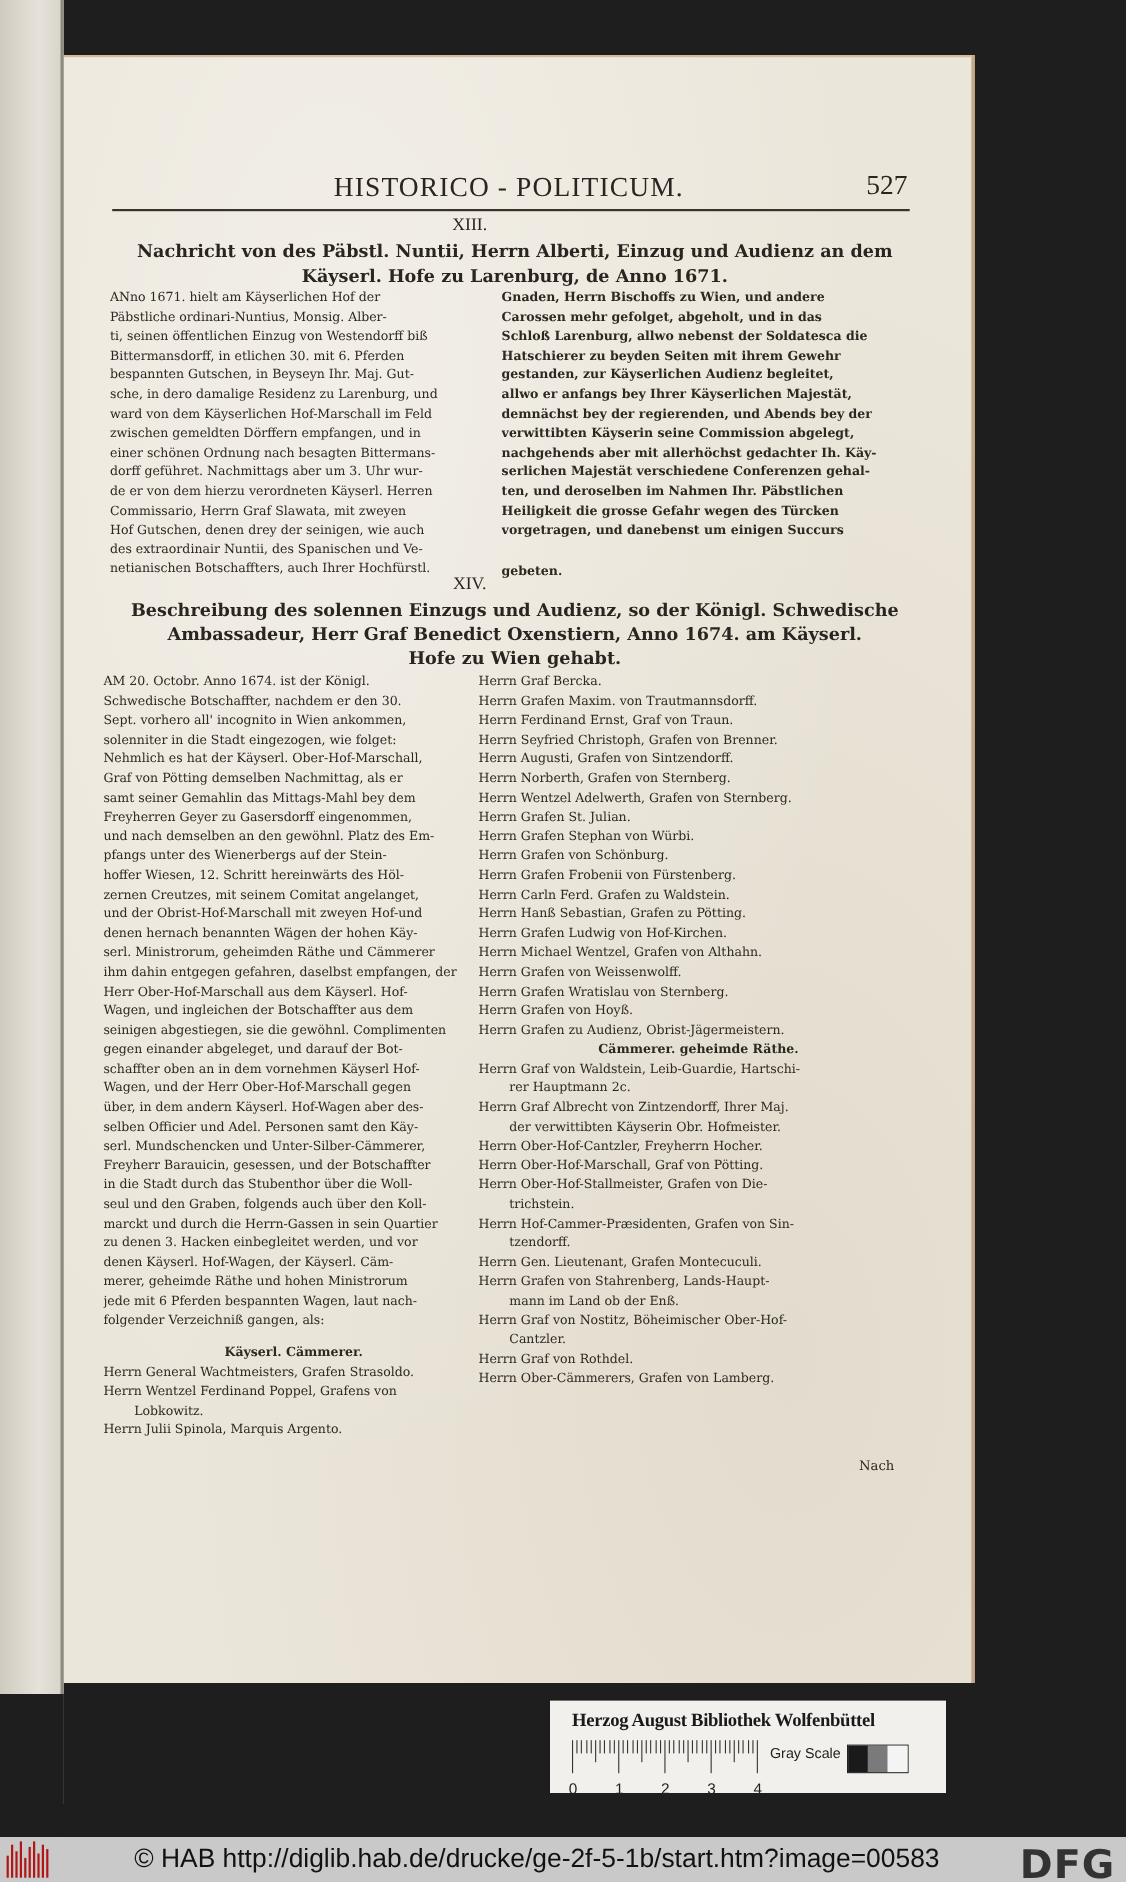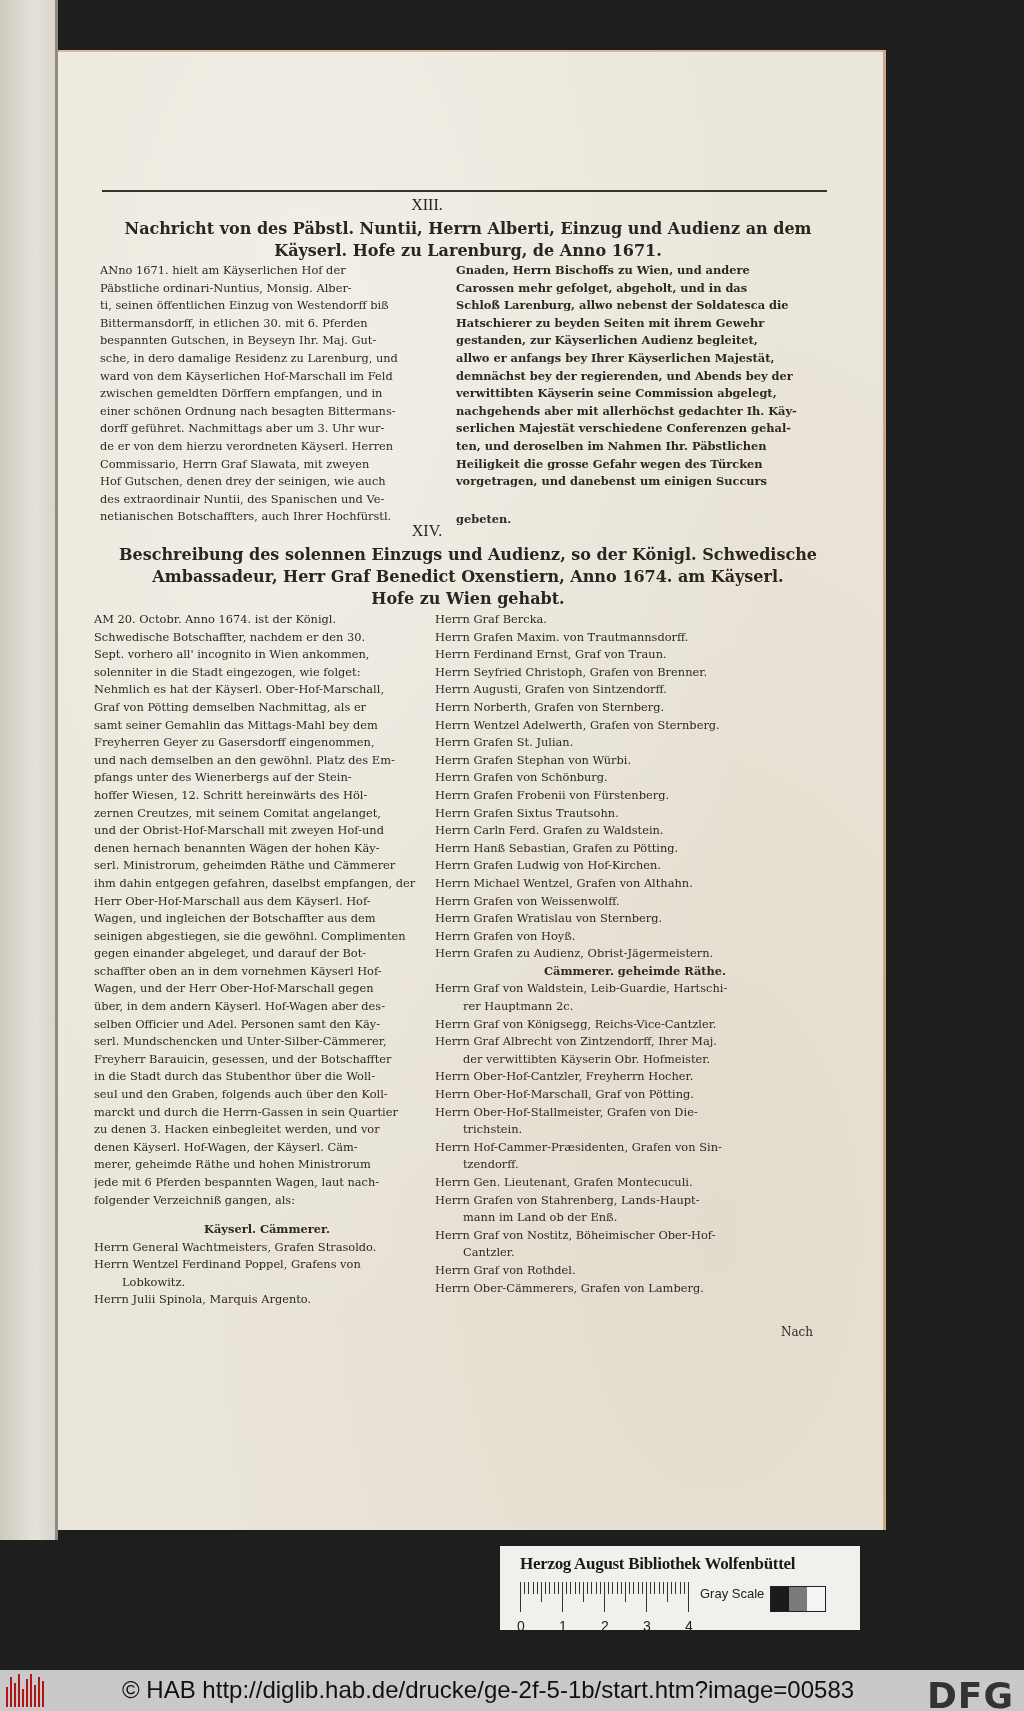--- a/index.html
+++ b/index.html
@@ -36,20 +36,24 @@
   .footer-text{position:absolute;left:122px;top:6px;font-family:"Liberation Sans",sans-serif;font-size:24px;color:#111;}
   .dfg{position:absolute;right:10px;top:5px;font-family:"DejaVu Sans",sans-serif;font-weight:bold;font-size:36px;color:#333;letter-spacing:1px;}
 </style>
 </head>
 <body>
 
 <div class="left-page"></div>
 <div class="left-dark"></div>
 
 <div class="page">
+  <div class="running-head">
+    <div class="rh-title">HISTORICO - POLITICUM.</div>
+    <div class="rh-page">527</div>
+  </div>
   <div class="rule"></div>
 
   <div class="sec-num" style="top:146px;">XIII.</div>
   <div class="sec-title" style="top:168px;">
     <div>Nachricht von des Päbstl. Nuntii, Herrn Alberti, Einzug und Audienz an dem</div>
     <div>Käyserl. Hofe zu Larenburg, de Anno 1671.</div>
   </div>
 
   <div class="col" id="s13-left" style="left:42px;top:212px;width:340px;">
       <div style="white-space: nowrap; overflow: hidden;">ANno 1671. hielt am Käyserlichen Hof der</div>
@@ -141,33 +145,31 @@
       <div class="item">Herrn Grafen Maxim. von Trautmannsdorff.</div>
       <div class="item">Herrn Ferdinand Ernst, Graf von Traun.</div>
       <div class="item">Herrn Seyfried Christoph, Grafen von Brenner.</div>
       <div class="item">Herrn Augusti, Grafen von Sintzendorff.</div>
       <div class="item">Herrn Norberth, Grafen von Sternberg.</div>
       <div class="item">Herrn Wentzel Adelwerth, Grafen von Sternberg.</div>
       <div class="item">Herrn Grafen St. Julian.</div>
       <div class="item">Herrn Grafen Stephan von Würbi.</div>
       <div class="item">Herrn Grafen von Schönburg.</div>
       <div class="item">Herrn Grafen Frobenii von Fürstenberg.</div>
-      <div class="item">Herrn Grafen Sixtus Trautsohn.</div>
       <div class="item">Herrn Carln Ferd. Grafen zu Waldstein.</div>
       <div class="item">Herrn Hanß Sebastian, Grafen zu Pötting.</div>
       <div class="item">Herrn Grafen Ludwig von Hof-Kirchen.</div>
       <div class="item">Herrn Michael Wentzel, Grafen von Althahn.</div>
       <div class="item">Herrn Grafen von Weissenwolff.</div>
       <div class="item">Herrn Grafen Wratislau von Sternberg.</div>
       <div class="item">Herrn Grafen von Hoyß.</div>
       <div class="item">Herrn Grafen zu Audienz, Obrist-Jägermeistern.</div>
       <div class="sub">Cämmerer. geheimde Räthe.</div>
       <div class="item">Herrn Graf von Waldstein, Leib-Guardie, Hartschi-</div>
       <div class="cont">rer Hauptmann 2c.</div>
-      <div class="item">Herrn Graf von Königsegg, Reichs-Vice-Cantzler.</div>
       <div class="item">Herrn Graf Albrecht von Zintzendorff, Ihrer Maj.</div>
       <div class="cont">der verwittibten Käyserin Obr. Hofmeister.</div>
       <div class="item">Herrn Ober-Hof-Cantzler, Freyherrn Hocher.</div>
       <div class="item">Herrn Ober-Hof-Marschall, Graf von Pötting.</div>
       <div class="item">Herrn Ober-Hof-Stallmeister, Grafen von Die-</div>
       <div class="cont">trichstein.</div>
       <div class="item">Herrn Hof-Cammer-Præsidenten, Grafen von Sin-</div>
       <div class="cont">tzendorff.</div>
       <div class="item">Herrn Gen. Lieutenant, Grafen Montecuculi.</div>
       <div class="item">Herrn Grafen von Stahrenberg, Lands-Haupt-</div>

